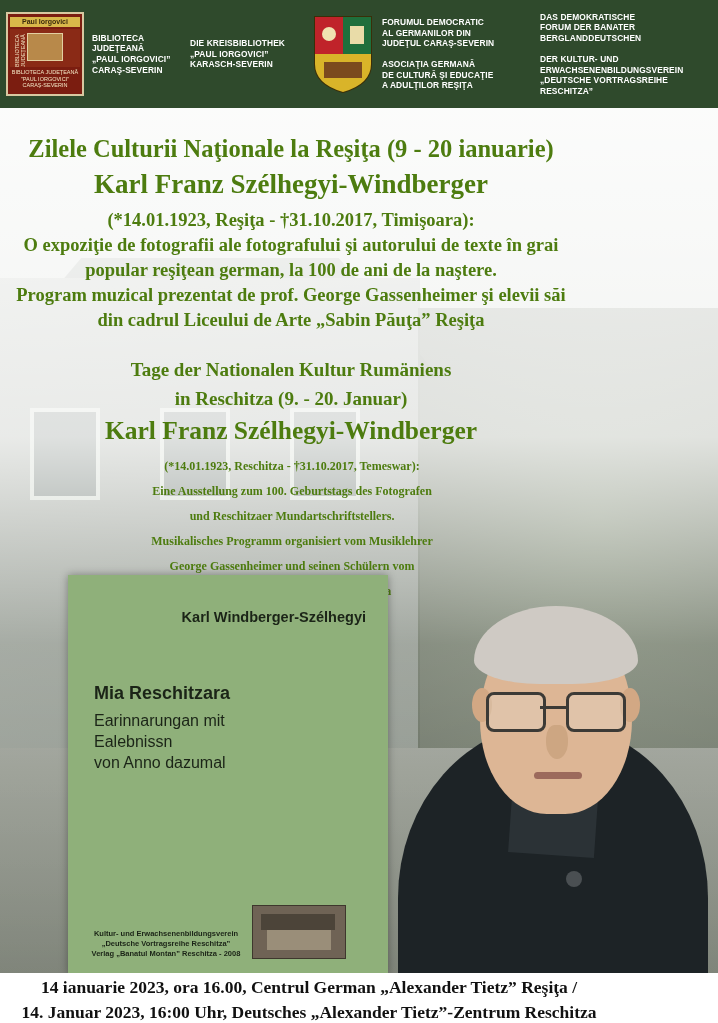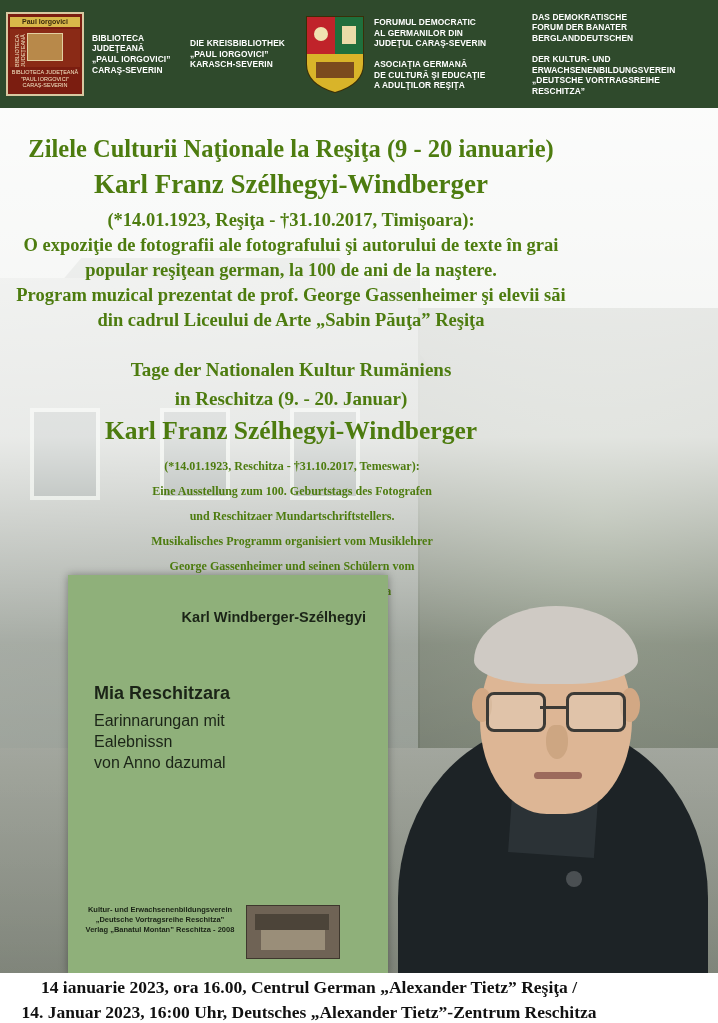--- a/index.html
+++ b/index.html
@@ -96,21 +96,21 @@
   .hdr-text {
     color: #ffffff;
     font-family: "Liberation Sans", sans-serif;
     font-weight: bold;
     font-size: 8.4px;
     line-height: 10.6px;
     white-space: pre-line;
     letter-spacing: 0.1px;
   }
   .hdr-col-1 { width: 92px; flex: 0 0 auto; margin-right: 6px; }
-  .hdr-col-2 { width: 98px; flex: 0 0 auto; margin-right: 16px; }
+  .hdr-col-2 { width: 98px; flex: 0 0 auto; margin-right: 24px; }
   .coat {
     width: 62px;
     height: 80px;
     flex: 0 0 auto;
     margin-right: 8px;
     position: relative;
   }
   .hdr-col-3 { width: 150px; flex: 0 0 auto; margin-right: 8px; }
   .hdr-col-4 { width: 160px; flex: 0 0 auto; }
 
@@ -245,24 +245,25 @@
     margin: 0 0 6px 0;
   }
   .book-sub {
     font-size: 16px;
     font-weight: normal;
     line-height: 21px;
     white-space: pre-line;
   }
   .book-footer {
     position: absolute;
-    left: 12px;
+    left: 18px;
     bottom: 16px;
     width: 270px;
     display: flex;
+    align-items: flex-end;
   }
   .book-imprint {
     font-size: 7.5px;
     line-height: 10px;
     font-weight: bold;
     white-space: pre-line;
     width: 160px;
     text-align: center;
   }
   .book-photo {

